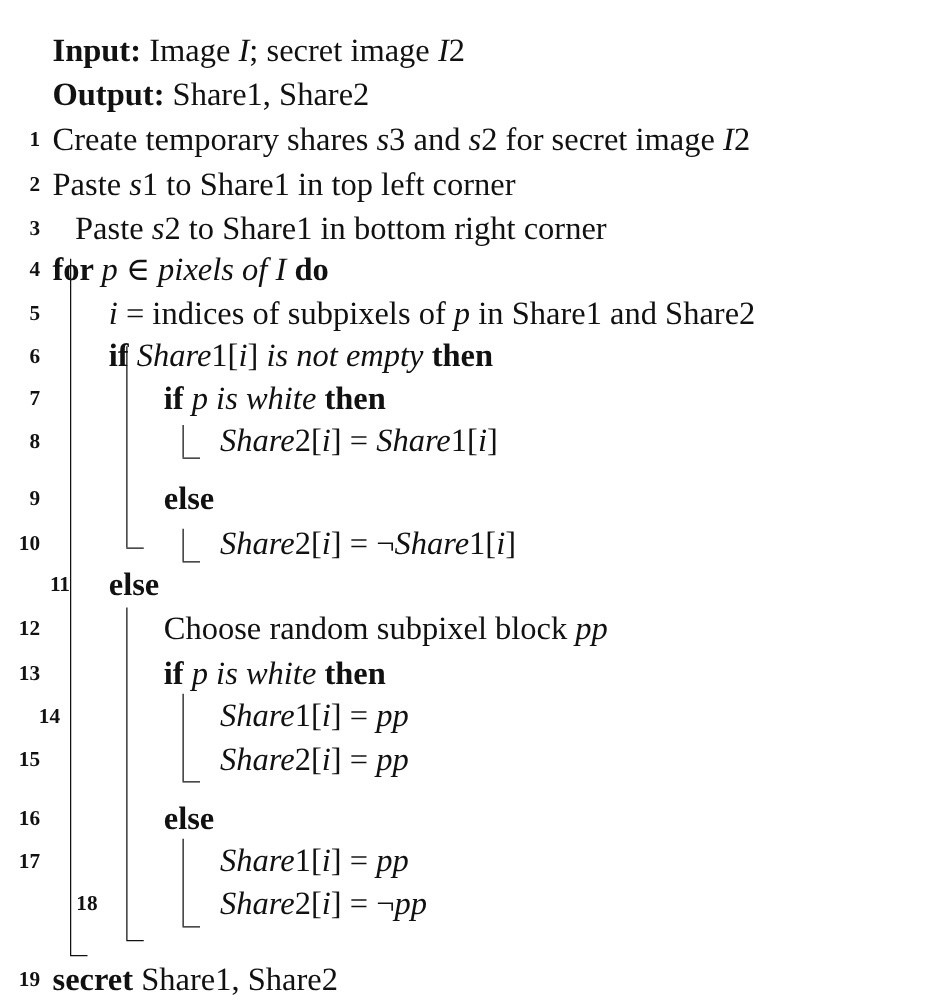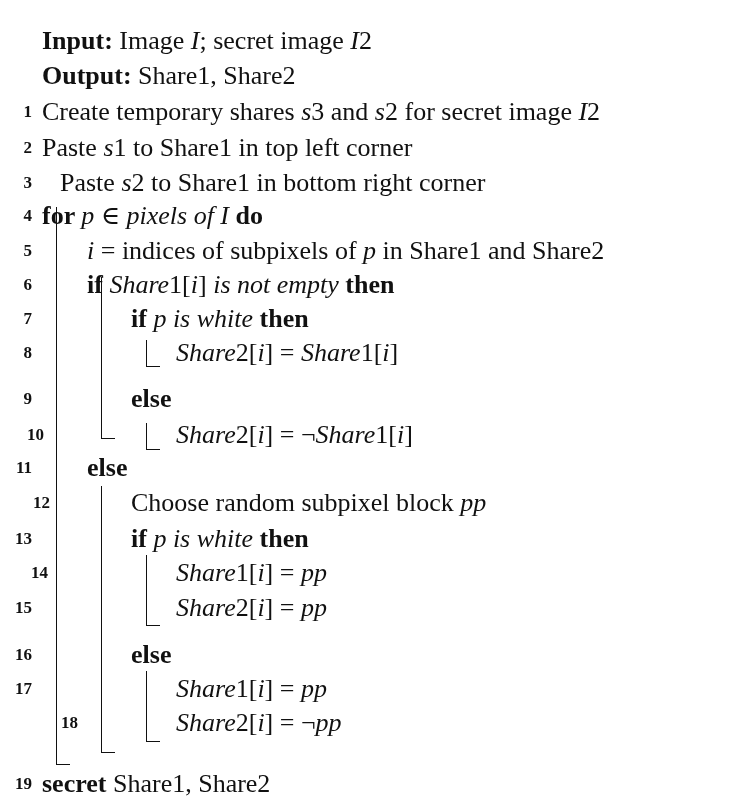--- a/index.html
+++ b/index.html
@@ -61,29 +61,29 @@
       </div>
       <div class="row" style="top: 336px;">
         <span class="num" style="left: 0px;">8</span>
         <span class="txt" style="left: 176px;"><span class="it">Share</span><span>2[</span><span class="it">i</span><span>] = </span><span class="it">Share</span><span>1[</span><span class="it">i</span><span>]</span></span>
       </div>
       <div class="row" style="top: 382px;">
         <span class="num" style="left: 0px;">9</span>
         <span class="txt" style="left: 131px;"><span class="kw">else</span></span>
       </div>
       <div class="row" style="top: 418px;">
-        <span class="num" style="left: 12px;">10</span>
+        <span class="num" style="left: 0px;">10</span>
         <span class="txt" style="left: 176px;"><span class="it">Share</span><span>2[</span><span class="it">i</span><span>] = ¬</span><span class="it">Share</span><span>1[</span><span class="it">i</span><span>]</span></span>
       </div>
       <div class="row" style="top: 451px;">
-        <span class="num" style="left: 0px;">11</span>
+        <span class="num" style="left: 0px; padding-left: 24px;">11</span>
         <span class="txt" style="left: 87px;"><span class="kw">else</span></span>
       </div>
       <div class="row" style="top: 486px;">
-        <span class="num" style="left: 0px; padding-left: 18px;">12</span>
+        <span class="num" style="left: 0px;">12</span>
         <span class="txt" style="left: 131px;"><span>Choose random subpixel block </span><span class="it">pp</span></span>
       </div>
       <div class="row" style="top: 522px;">
         <span class="num" style="left: 0px;">13</span>
         <span class="txt" style="left: 131px;"><span class="kw">if </span><span class="it">p is white</span><span class="kw"> then</span></span>
       </div>
       <div class="row" style="top: 556px;">
         <span class="num" style="left: 16px;">14</span>
         <span class="txt" style="left: 176px;"><span class="it">Share</span><span>1[</span><span class="it">i</span><span>] = </span><span class="it">pp</span></span>
       </div>

